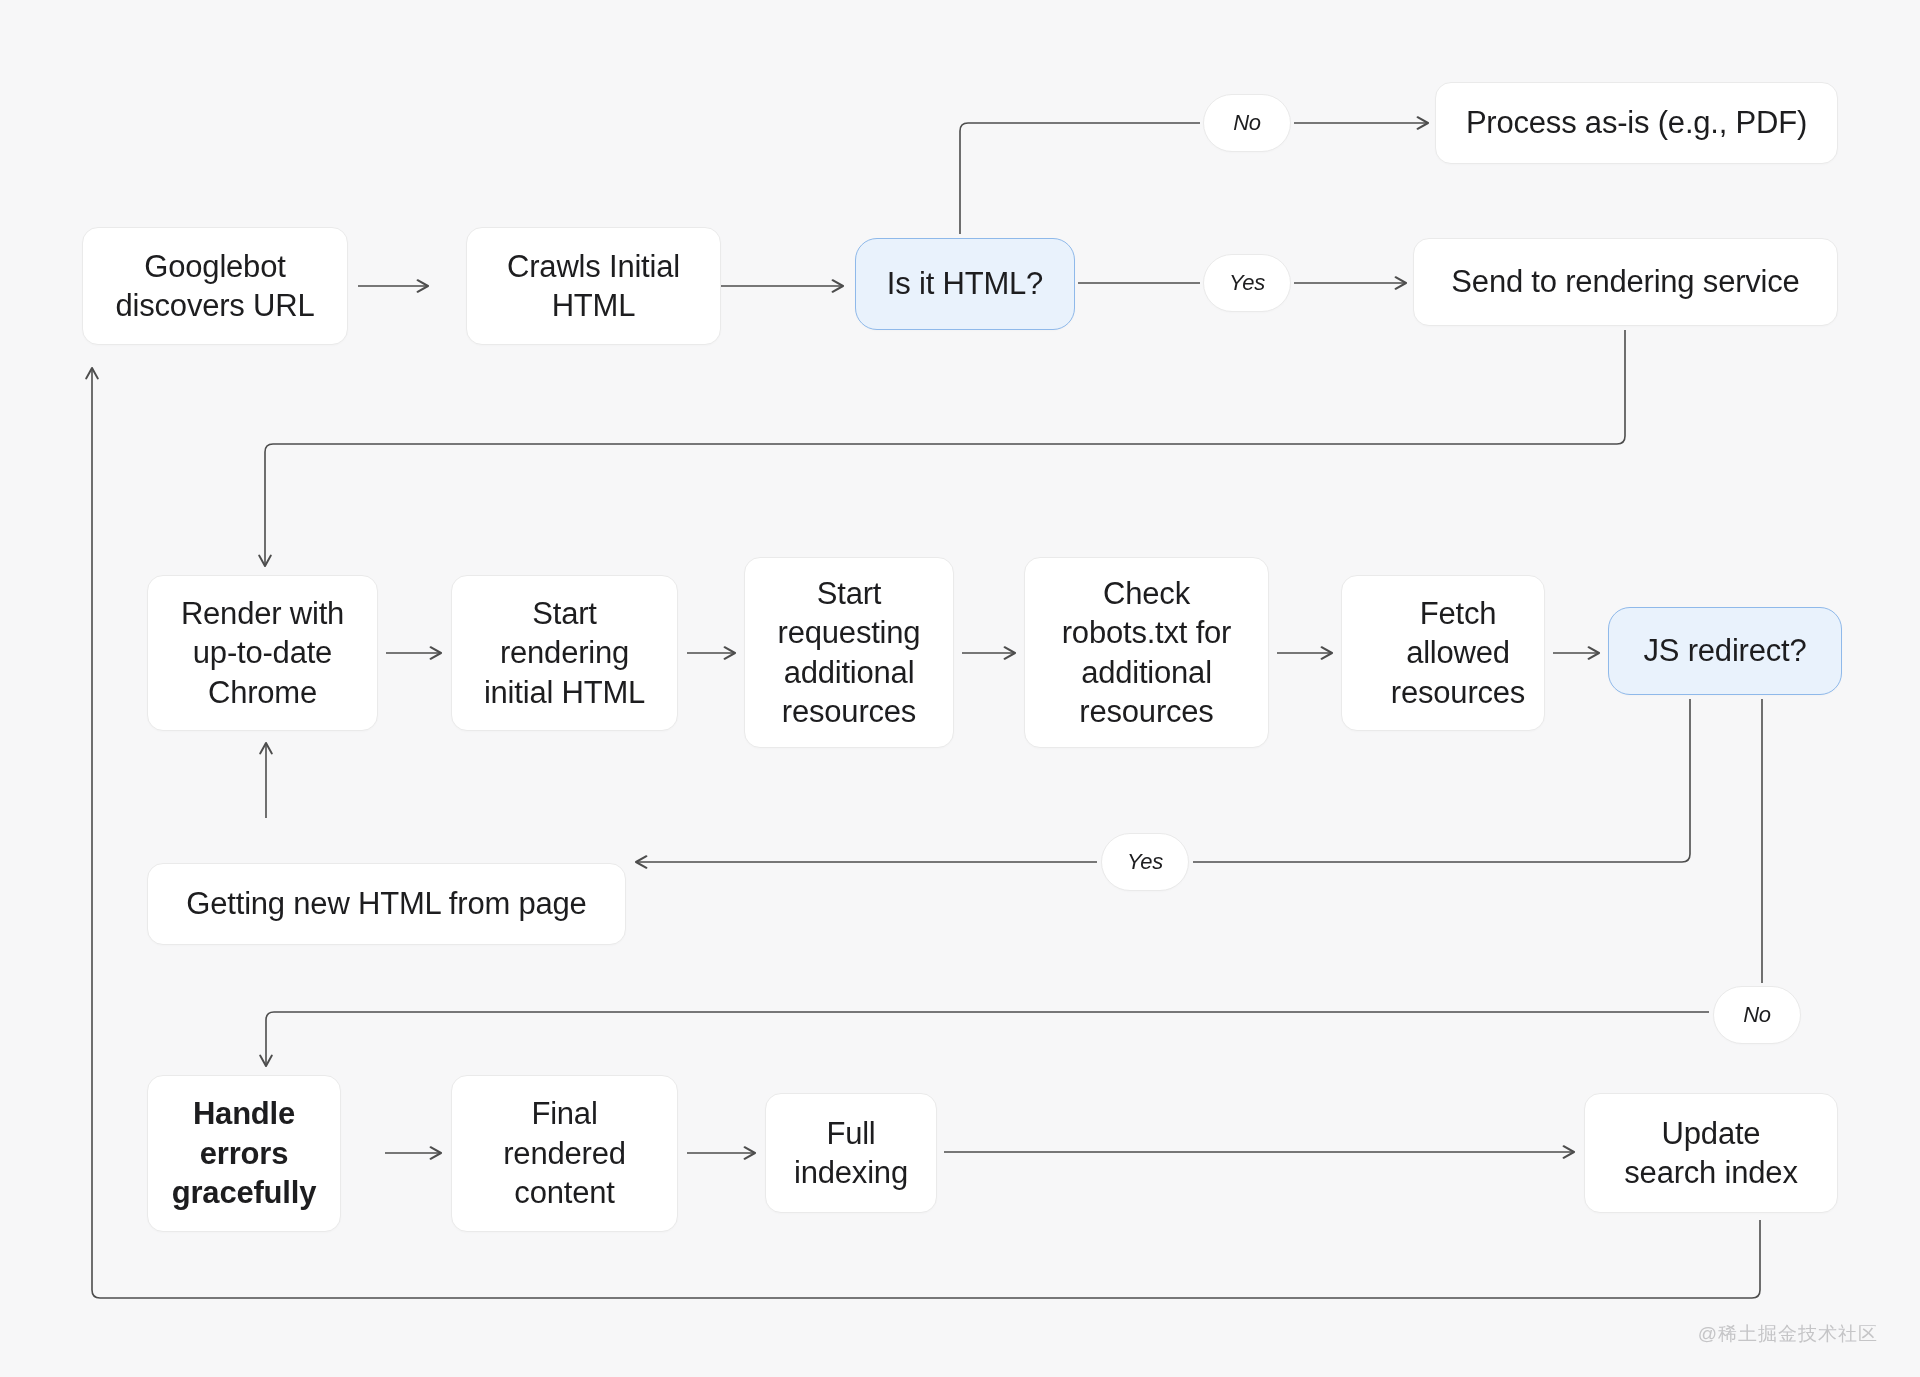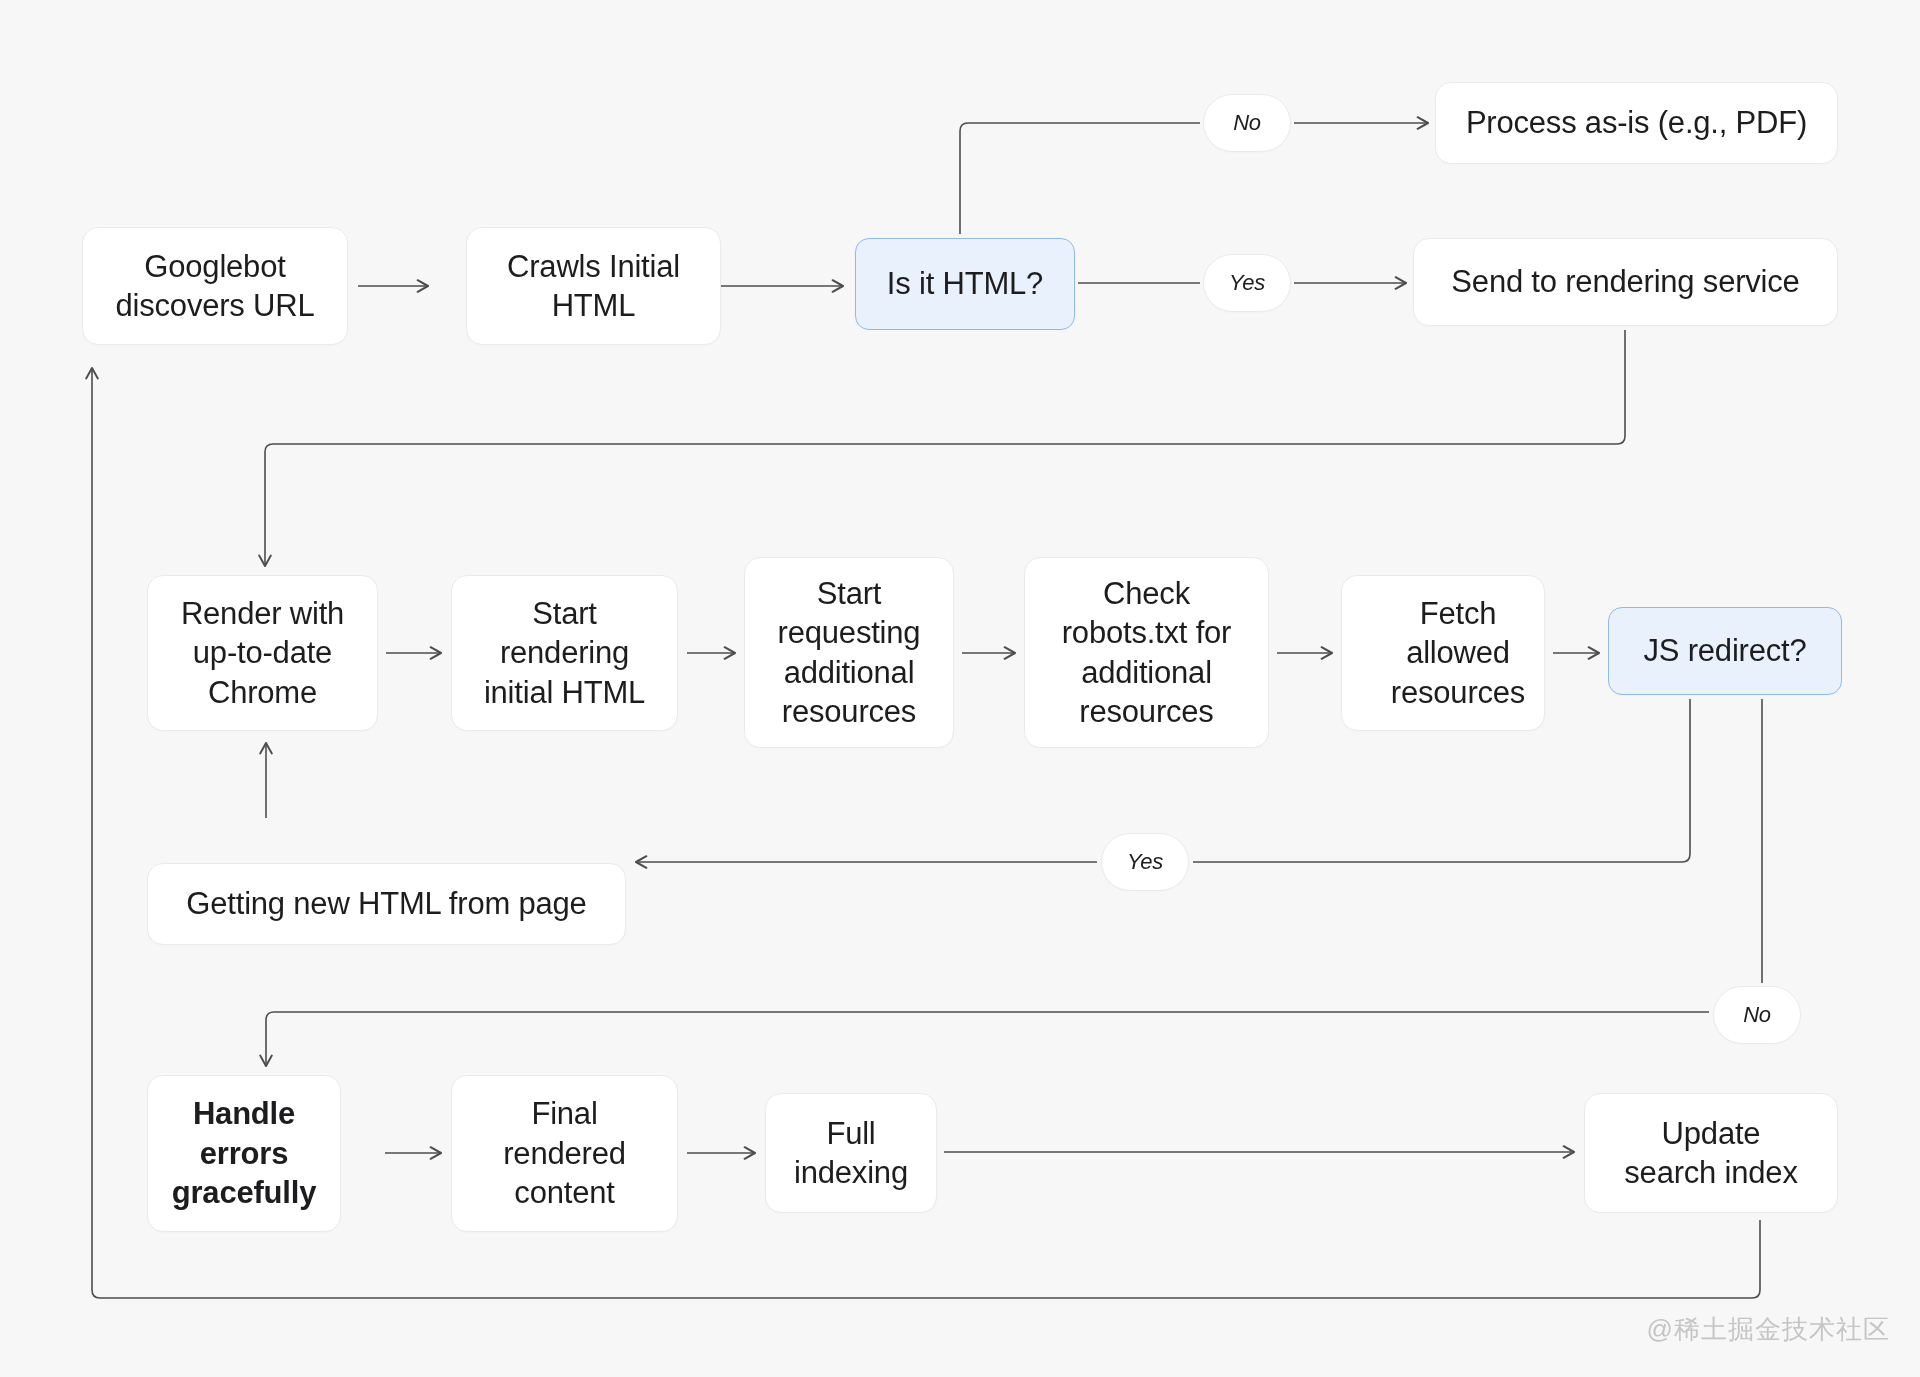--- a/index.html
+++ b/index.html
@@ -36,33 +36,33 @@
     font-size: 31px;
     line-height: 1.27;
     white-space: pre-line;
     letter-spacing: -0.2px;
     padding: 0 10px;
     box-shadow: 0 1px 2px rgba(0,0,0,0.02);
   }
   .node.accent {
     background: var(--accent_fill, #e9f2fc);
     border: 1.5px solid var(--accent_border, #8fb9ea);
-    border-radius: 14px;
+    border-radius: 22px;
   }
   .node.pill {
     border-radius: 29px;
     font-size: 22px;
     padding: 0;
     font-style: italic;
   }
   .watermark {
     position: absolute;
-    right: 30px;
+    right: 42px;
     bottom: 30px;
-    font-size: 26px;
+    font-size: 19px;
     color: var(--watermark_color, #c5c5c7);
     letter-spacing: 1px;
   }
 </style>
 </head>
 <body>
 
 <div class="canvas">
 
   <svg class="wires" viewBox="0 0 1920 1377" xmlns="http://www.w3.org/2000/svg">

